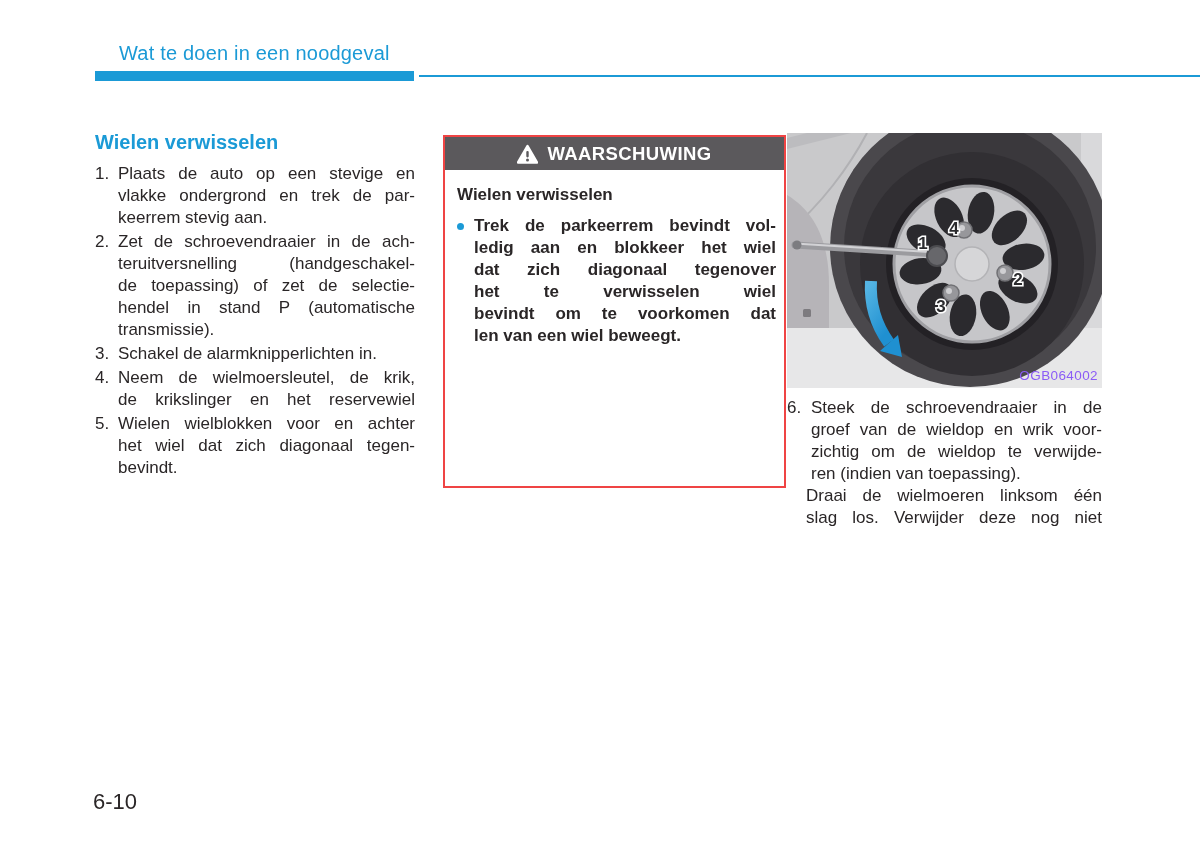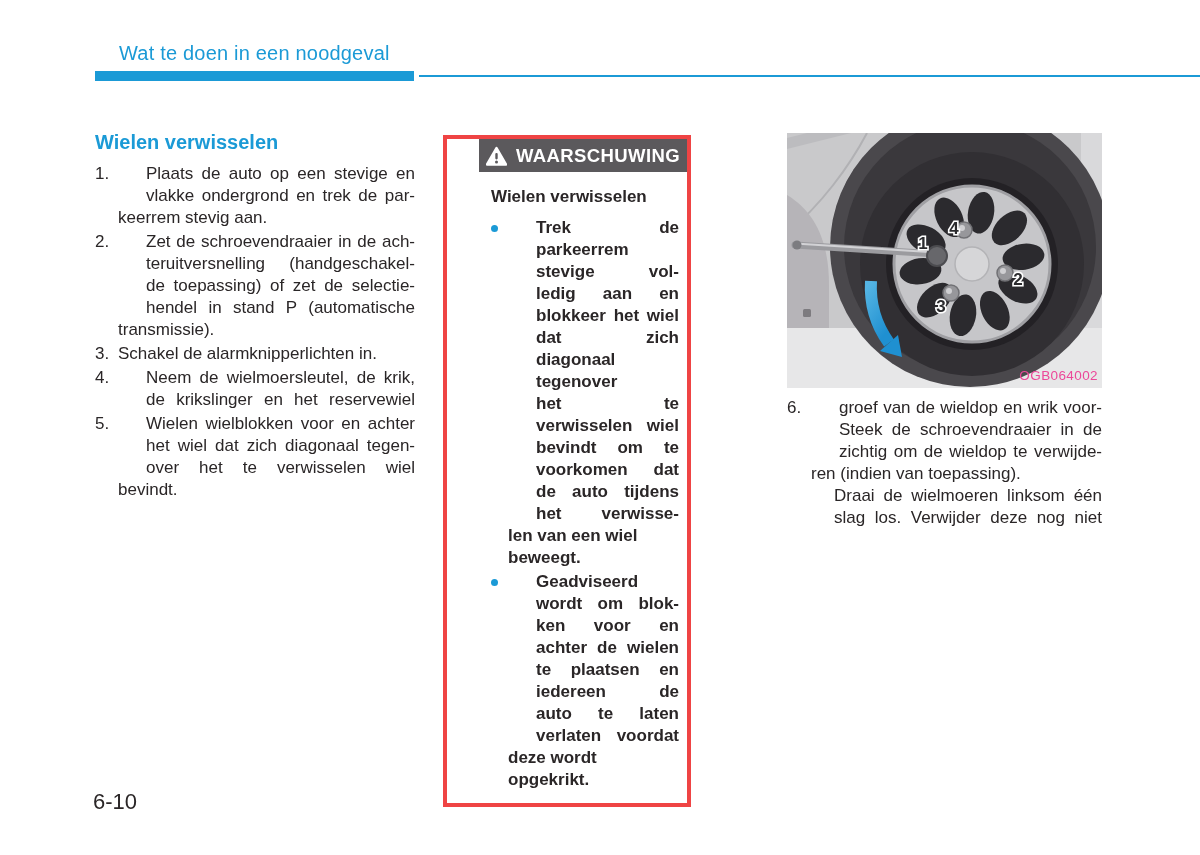--- a/index.html
+++ b/index.html
@@ -12,45 +12,45 @@
   body{font-family:"Liberation Sans","DejaVu Sans",sans-serif;color:var(--ink);}
   .page{position:relative;width:1200px;height:855px;background:#fff;overflow:hidden;}
 
   
   .page-title{position:absolute;left:95px;top:42px;font-size:20px;font-weight:400;color:var(--blue);letter-spacing:.2px;margin-left:24px;}
   .rule-thick{position:absolute;left:95px;top:71px;width:319px;height:10px;background:var(--blue);}
   .rule-thin{position:absolute;left:419px;top:75px;width:781px;height:2px;background:var(--blue);}
 
   
   .ln{line-height:22px;}
-  .j{text-align:justify;text-align-last:justify;margin-left:28px;}
+  .j{text-align:justify;text-align-last:justify;}
 
   
   .col-left{position:absolute;left:95px;top:131px;width:320px;}
   .col-left h2{font-size:20px;line-height:22px;font-weight:bold;color:var(--blue);margin:0 0 10px 0;}
   .item{display:flex;margin:0 0 2px 0;font-size:17px;}
   .item .num{flex:none;width:23px;line-height:22px;}
   .item .body{flex:1;min-width:0;}
 
   
-  .warning{position:absolute;left:443px;top:135px;width:248px;min-height:353px;border:4px solid #ef4444;background:#fff;padding-left:32px;}
+  .warning{position:absolute;left:443px;top:135px;width:343px;min-height:353px;border:2px solid #ef4444;background:#fff;}
   .wband{height:33px;background:var(--band);display:flex;align-items:center;justify-content:center;gap:9px;}
   .wband .wlabel{color:#fff;font-size:18.5px;font-weight:bold;letter-spacing:.4px;}
   .wcontent{padding:0 8px 10px 12px;}
   .wcontent h3{font-size:17px;line-height:20px;font-weight:bold;color:var(--ink);margin:15px 0 10px 0;}
   .wbullet{display:flex;margin:0 0 2px 0;font-size:17px;font-weight:bold;}
   .dotcol{flex:none;width:17px;padding-top:8px;}
   .dot{display:block;width:7px;height:7px;border-radius:50%;background:var(--blue);}
   .btext{flex:1;min-width:0;}
 
   
   .col-right{position:absolute;left:787px;top:133px;width:315px;}
   figure{position:relative;width:315px;height:255px;margin:0 0 9px 0;}
   figure svg{display:block;}
-  figcaption{position:absolute;right:4px;bottom:5px;font-size:13.5px;color:#ec4899;letter-spacing:.4px;}
+  figcaption{position:absolute;right:4px;bottom:5px;font-size:13.5px;color:#8b5cf6;letter-spacing:.4px;}
   .col-right .item{margin:0;}
   .col-right .item .num{width:24px;}
   .col-right .item.para .num{width:19px;}
 
   
   .pagenum{position:absolute;left:93px;top:789px;font-size:22px;color:var(--ink);}
 </style>
 </head>
 <body>
 
@@ -92,21 +92,20 @@
       <div class="body">
           <div class="ln j">Neem de wielmoersleutel, de krik,</div>
           <div class="ln j">de krikslinger en het reservewiel</div>
         </div>
     </div>
     <div class="item">
       <span class="num">5.</span>
       <div class="body">
           <div class="ln j">Wielen wielblokken voor en achter</div>
           <div class="ln j">het wiel dat zich diagonaal tegen-</div>
-          <div class="ln j">over het te verwisselen wiel</div>
           <div class="ln">bevindt.</div>
         </div>
     </div>
   </section>
 
   <aside class="warning">
     <div class="wband">
       <svg width="21" height="20" viewBox="0 0 21 20" aria-hidden="true">
         <path d="M10.5 2 L20 18.5 H1 Z" fill="#ffffff" stroke="#ffffff" stroke-width="2.5" stroke-linejoin="round"></path>
         <rect x="9.3" y="7" width="2.4" height="6.4" rx="1.1" fill="#5b595c"></rect>
@@ -115,39 +114,26 @@
       <span class="wlabel">WAARSCHUWING</span>
     </div>
     <div class="wcontent">
       <h3>Wielen verwisselen</h3>
 
       <div class="wbullet">
         <span class="dotcol">
             <span class="dot"></span>
           </span>
         <div class="btext">
-            <div class="ln j">Trek de parkeerrem stevige vol-</div>
+            <div class="ln j">Trek de parkeerrem bevindt vol-</div>
             <div class="ln j">ledig aan en blokkeer het wiel</div>
             <div class="ln j">dat zich diagonaal tegenover</div>
             <div class="ln j">het te verwisselen wiel</div>
             <div class="ln j">bevindt om te voorkomen dat</div>
-            <div class="ln j">de auto tijdens het verwisse-</div>
             <div class="ln">len van een wiel beweegt.</div>
-          </div>
-      </div>
-      <div class="wbullet">
-        <span class="dotcol">
-            <span class="dot"></span>
-          </span>
-        <div class="btext">
-            <div class="ln j">Geadviseerd wordt om blok-</div>
-            <div class="ln j">ken voor en achter de wielen</div>
-            <div class="ln j">te plaatsen en iedereen de</div>
-            <div class="ln j">auto te laten verlaten voordat</div>
-            <div class="ln">deze wordt opgekrikt.</div>
           </div>
       </div>
     </div>
   </aside>
 
   <section class="col-right">
     <figure>
       <svg width="315" height="255" viewBox="0 0 315 255" aria-hidden="true">
         <defs>
           <linearGradient id="agrad" x1="0" y1="0" x2="0.4" y2="1">
@@ -215,22 +201,22 @@
           <text x="154" y="179">3</text>
           <text x="167" y="101">4</text>
         </g>
       </svg>
       <figcaption>OGB064002</figcaption>
     </figure>
 
     <div class="item">
       <span class="num">6.</span>
       <div class="body">
+          <div class="ln j">Steek de schroevendraaier in de</div>
           <div class="ln j">groef van de wieldop en wrik voor-</div>
-          <div class="ln j">Steek de schroevendraaier in de</div>
           <div class="ln j">zichtig om de wieldop te verwijde-</div>
           <div class="ln">ren (indien van toepassing).</div>
         </div>
     </div>
     <div class="item para">
       <span class="num"></span>
       <div class="body">
           <div class="ln j">Draai de wielmoeren linksom één</div>
           <div class="ln j">slag los. Verwijder deze nog niet</div>
         </div>

